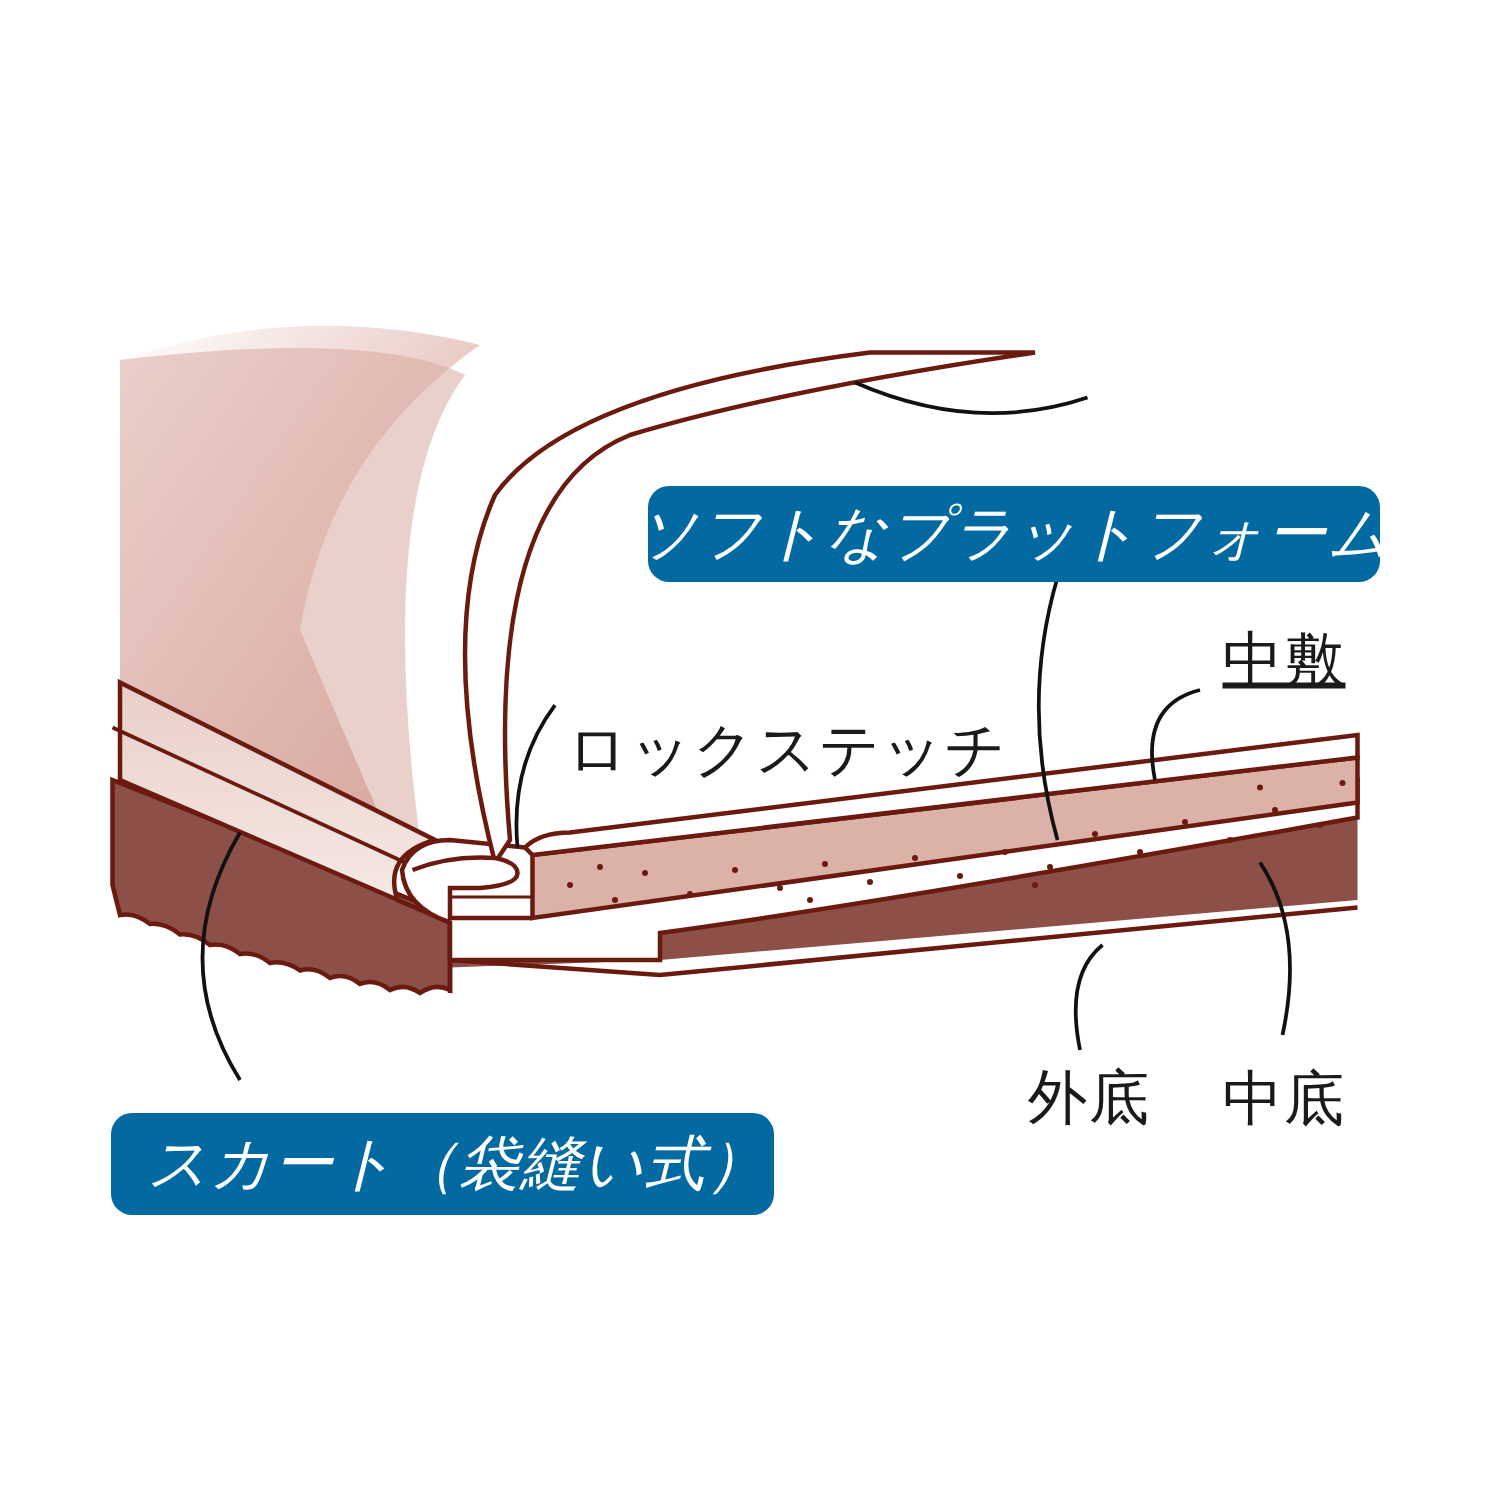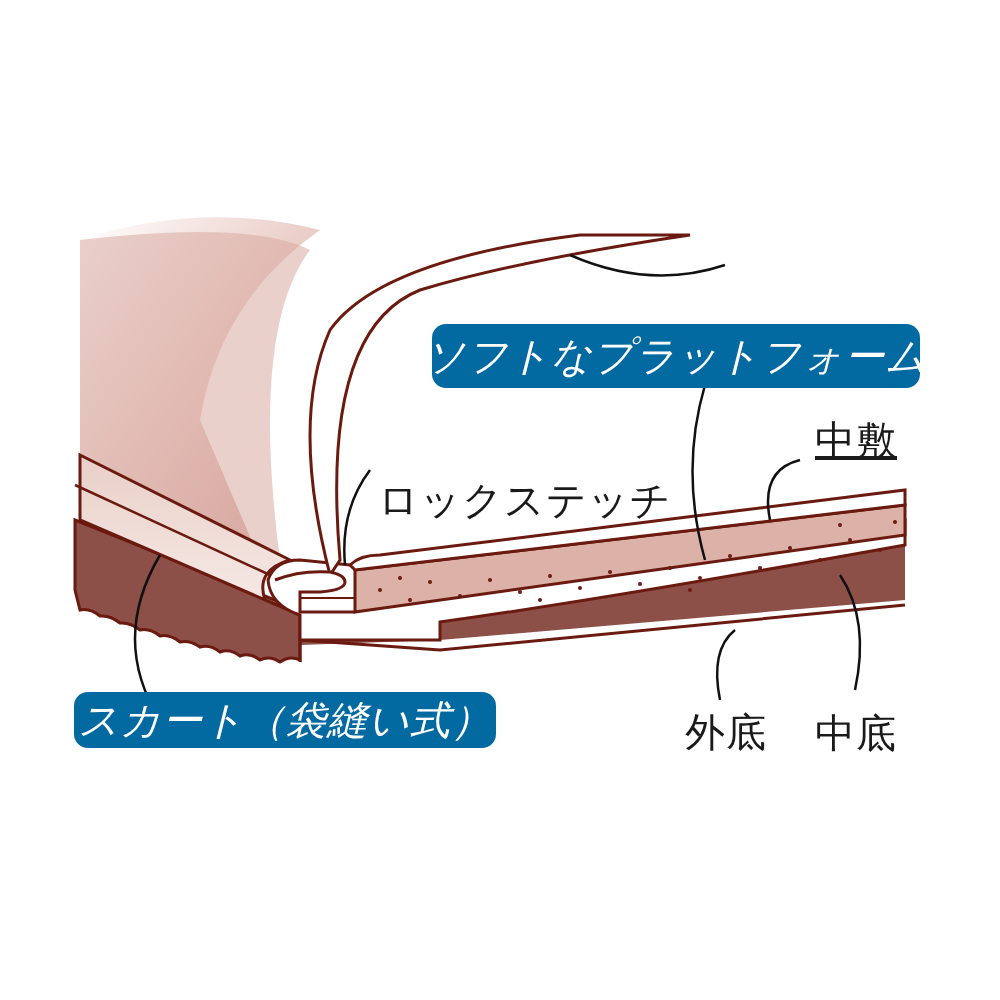--- a/index.html
+++ b/index.html
@@ -83,14 +83,14 @@
       <path d="M735 630 Q710 650 720 700"></path>
       <path d="M160 555 Q110 640 160 720"></path>
     </g>
   </svg>
 
   <div class="pill" style="left:432px;top:324px;width:488px;height:64px;">ソフトなプラットフォーム</div>
   <div class="label" style="left:378px;top:440px;margin-top:40px;">ロックステッチ</div>
   <div class="label" style="left:815px;top:420px;text-decoration:underline;">中敷</div>
   <div class="label" style="left:815px;top:698px;margin-top:15px;">中底</div>
   <div class="label" style="left:685px;top:712px;">外底</div>
-  <div class="pill" style="left:74px;top:692px;width:422px;height:56px;">スカート（袋縫い式）</div>
+  <div class="pill" style="left:74px;top:742px;width:422px;height:68px;padding-left:20px;">スカート（袋縫い式）</div>
 </div>
 
 </body></html>

